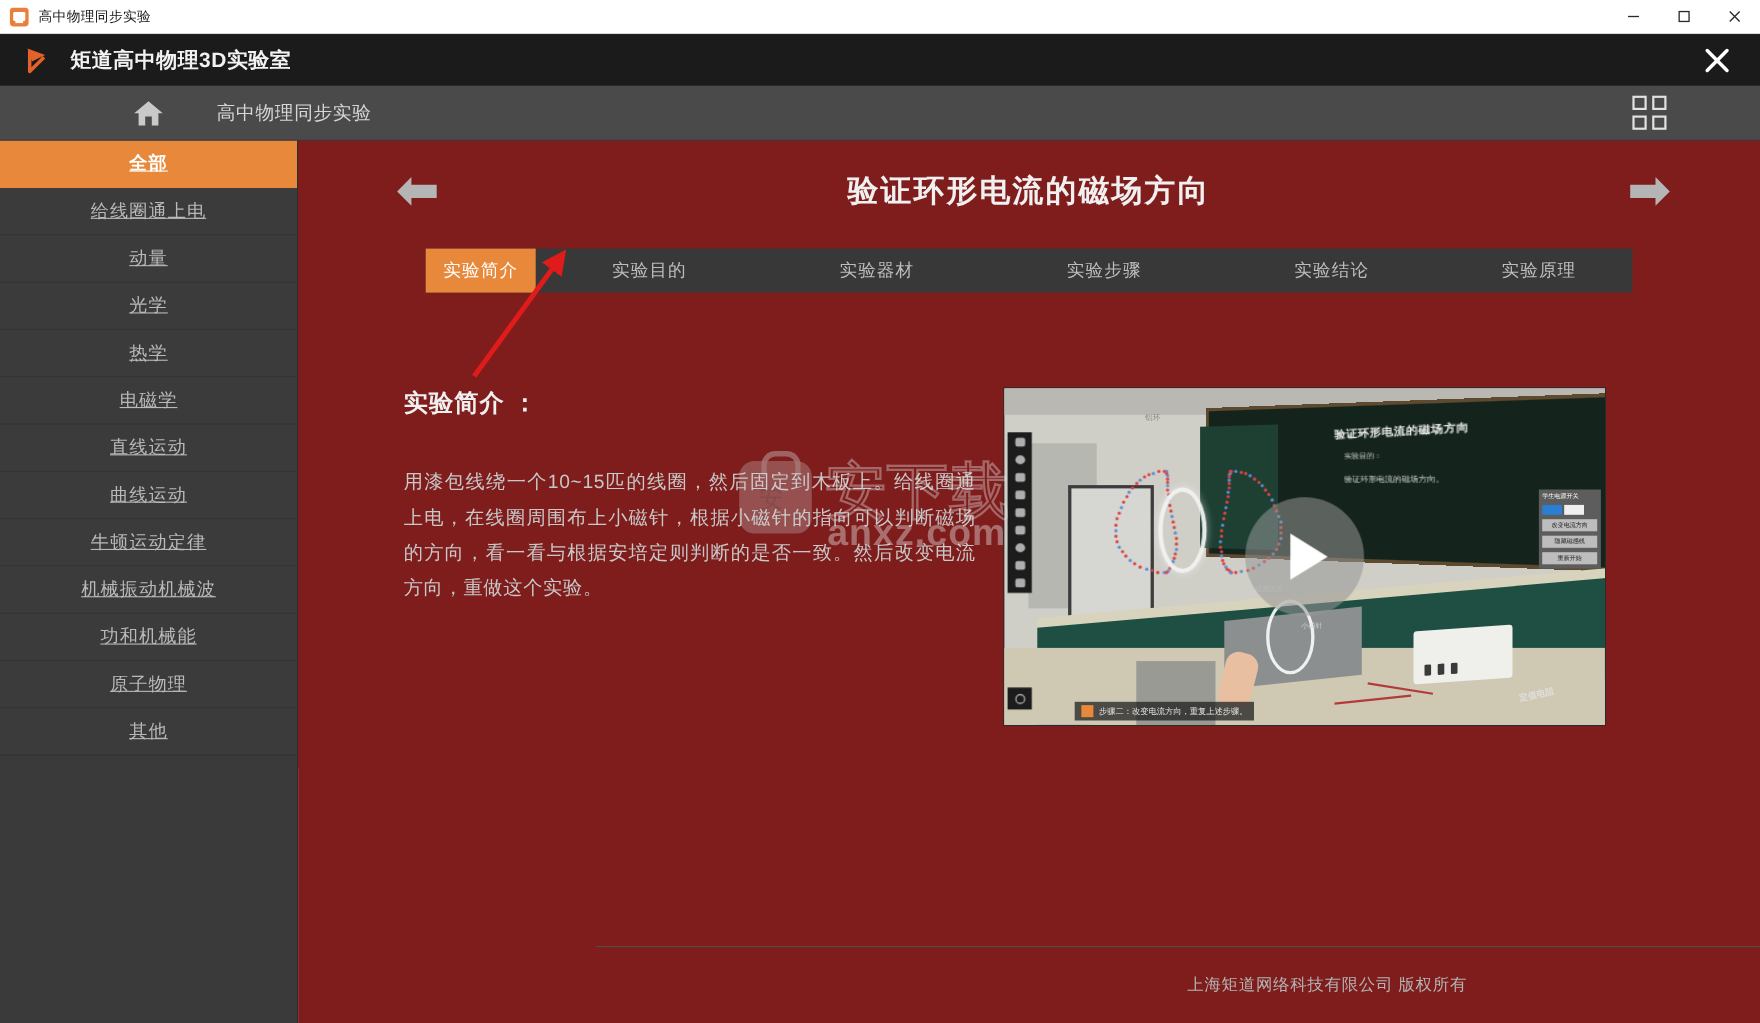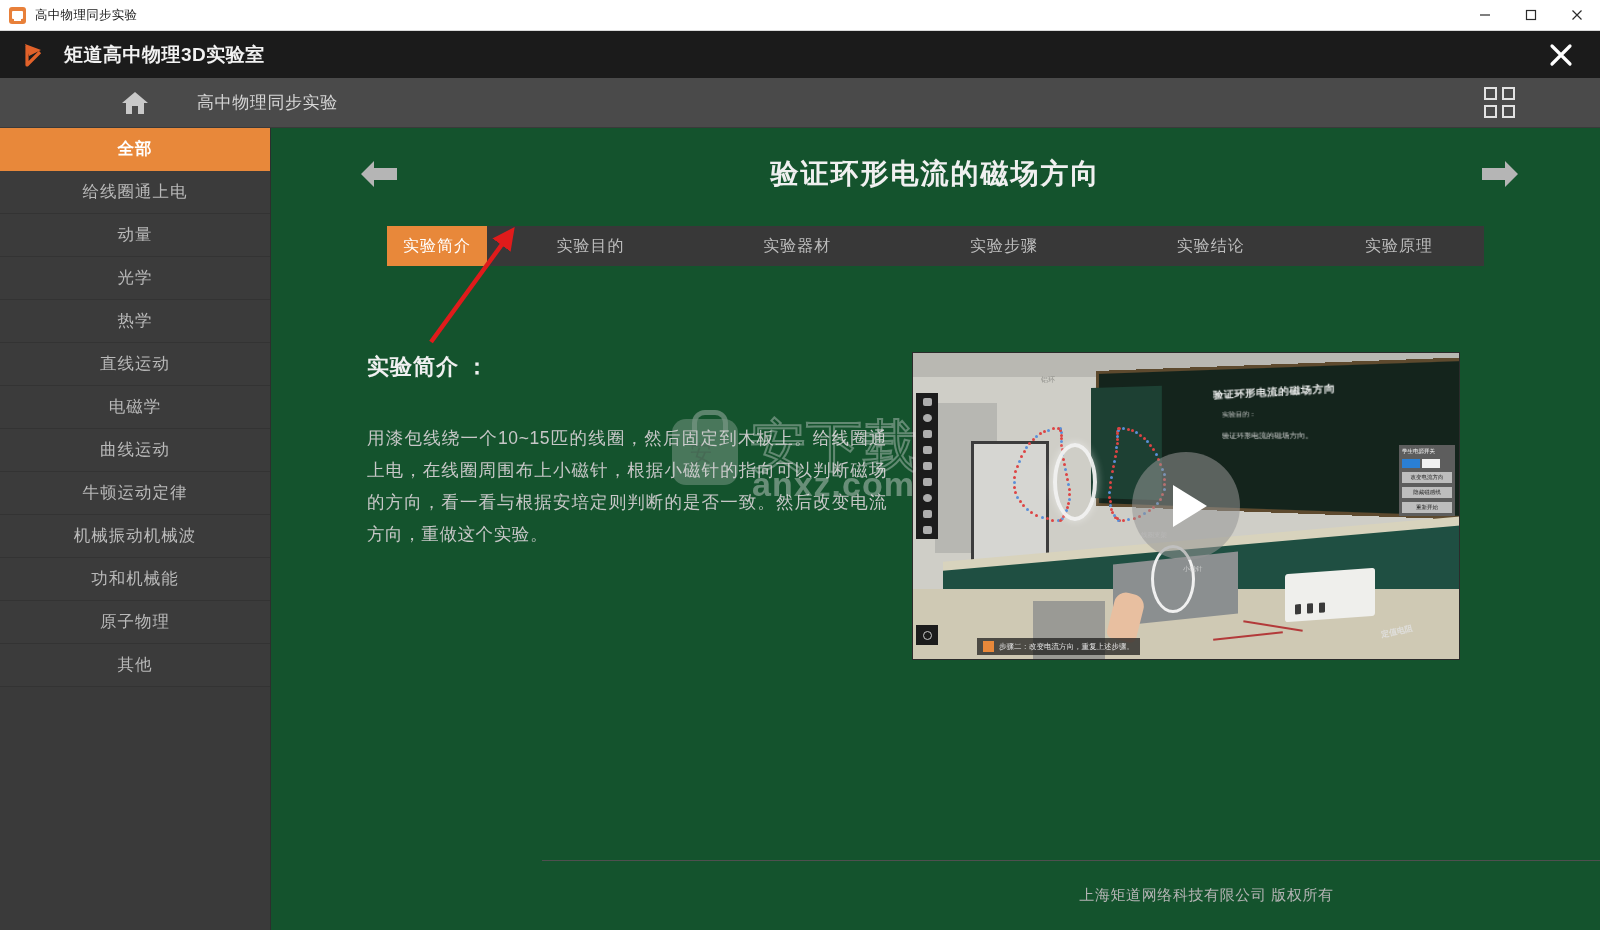--- a/index.html
+++ b/index.html
@@ -75,31 +75,31 @@
   .nav-grid i { border: 2px solid #e2e2e2; display: block; width: 13px; height: 13px; }
 
   
   .sidebar {
     position: absolute; left: 0; top: 128px; width: 271px; height: 802px;
     background: #3a3a3a; border-right: 1px solid #2e2e2e;
   }
   .side-item {
     height: 43px; display: flex; align-items: center; justify-content: center;
     font-size: 16.5px; color: #b9b9b9; letter-spacing: 1px;
-    border-bottom: 1px solid #333333; background: #3b3b3b;
+    border-bottom: 1px solid #333333; background: #3b3b3b; text-decoration: underline;
   }
   .side-item.active {
     background: #e8883a; color: #ffffff; font-weight: 700; border-bottom-color: #e8883a;
   }
   .side-rest { background: #2f2f2f; flex: 1 1 auto; }
 
   
   .content {
     position: absolute; left: 271px; top: 128px; width: 1329px; height: 802px;
-    background: #14532d;
+    background: #7f1d1d;
   }
   .head-row {
     position: relative; height: 92px; display: flex; align-items: center;
   }
   .arrow-btn {
     width: 56px; height: 56px; display: flex; align-items: center; justify-content: center;
     color: #b5b5b5;
   }
   .arrow-left { margin-left: 80px; }
   .arrow-right { margin-left: auto; margin-right: 72px; }
@@ -339,24 +339,24 @@
         <div class="side-item">
           <span>动量</span>
         </div>
         <div class="side-item">
           <span>光学</span>
         </div>
         <div class="side-item">
           <span>热学</span>
         </div>
         <div class="side-item">
+          <span>电磁学</span>
+        </div>
+        <div class="side-item">
           <span>直线运动</span>
-        </div>
-        <div class="side-item">
-          <span>电磁学</span>
         </div>
         <div class="side-item">
           <span>曲线运动</span>
         </div>
         <div class="side-item">
           <span>牛顿运动定律</span>
         </div>
         <div class="side-item">
           <span>机械振动机械波</span>
         </div>

